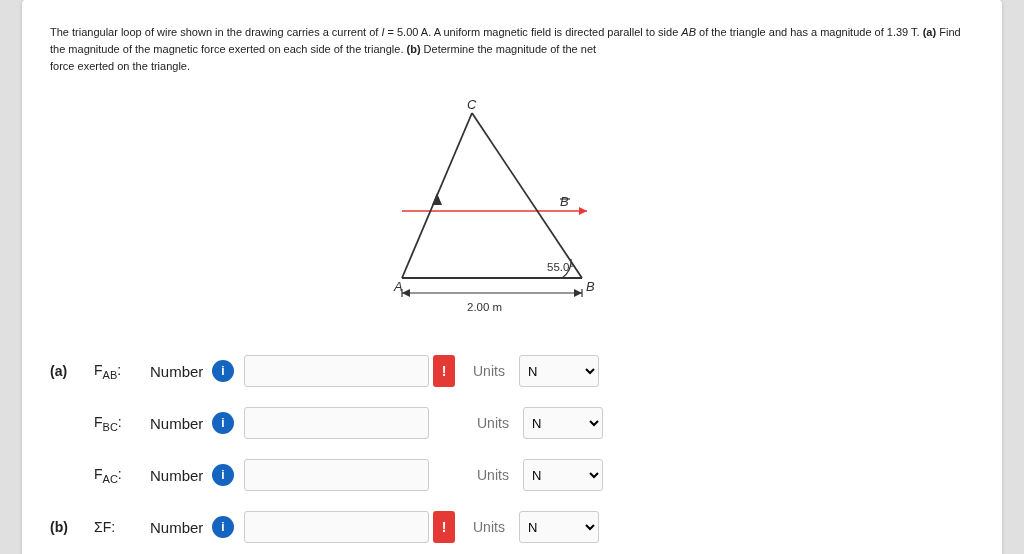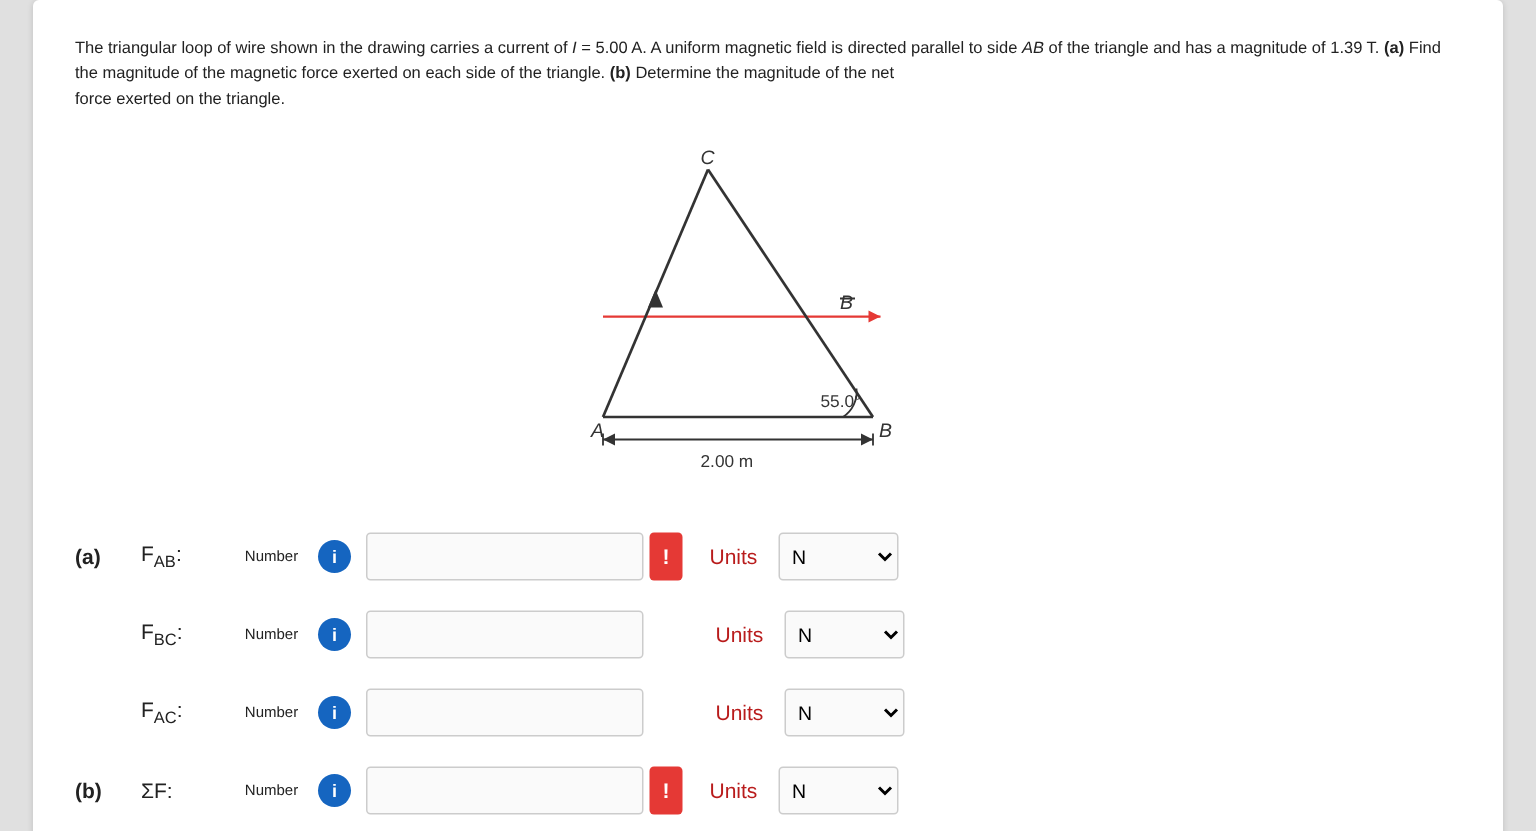--- a/index.html
+++ b/index.html
@@ -57,25 +57,24 @@
     .force-label {
       font-size: 14px;
       color: #222;
       width: 56px;
       min-width: 56px;
     }
     .force-label sub {
       font-size: 11px;
     }
     .number-label {
-      font-size: 10px;
+      font-size: 15px;
       color: #222;
       width: 62px;
       min-width: 62px;
-      text-align: center;
     }
     .info-btn {
       background: #1565c0;
       color: #fff;
       border: none;
       border-radius: 50%;
       width: 22px;
       height: 22px;
       font-size: 12px;
       font-weight: bold;
@@ -111,21 +110,21 @@
       justify-content: center;
       margin-left: 4px;
       flex-shrink: 0;
     }
     .spacer-alert {
       width: 26px;
       margin-left: 4px;
     }
     .units-label {
       font-size: 14px;
-      color: #b91c1c;
+      color: #737373;
       margin-left: 18px;
       margin-right: 10px;
       min-width: 36px;
     }
     .units-select {
       width: 80px;
       height: 32px;
       border: 1px solid #ccc;
       border-radius: 3px;
       font-size: 13px;

